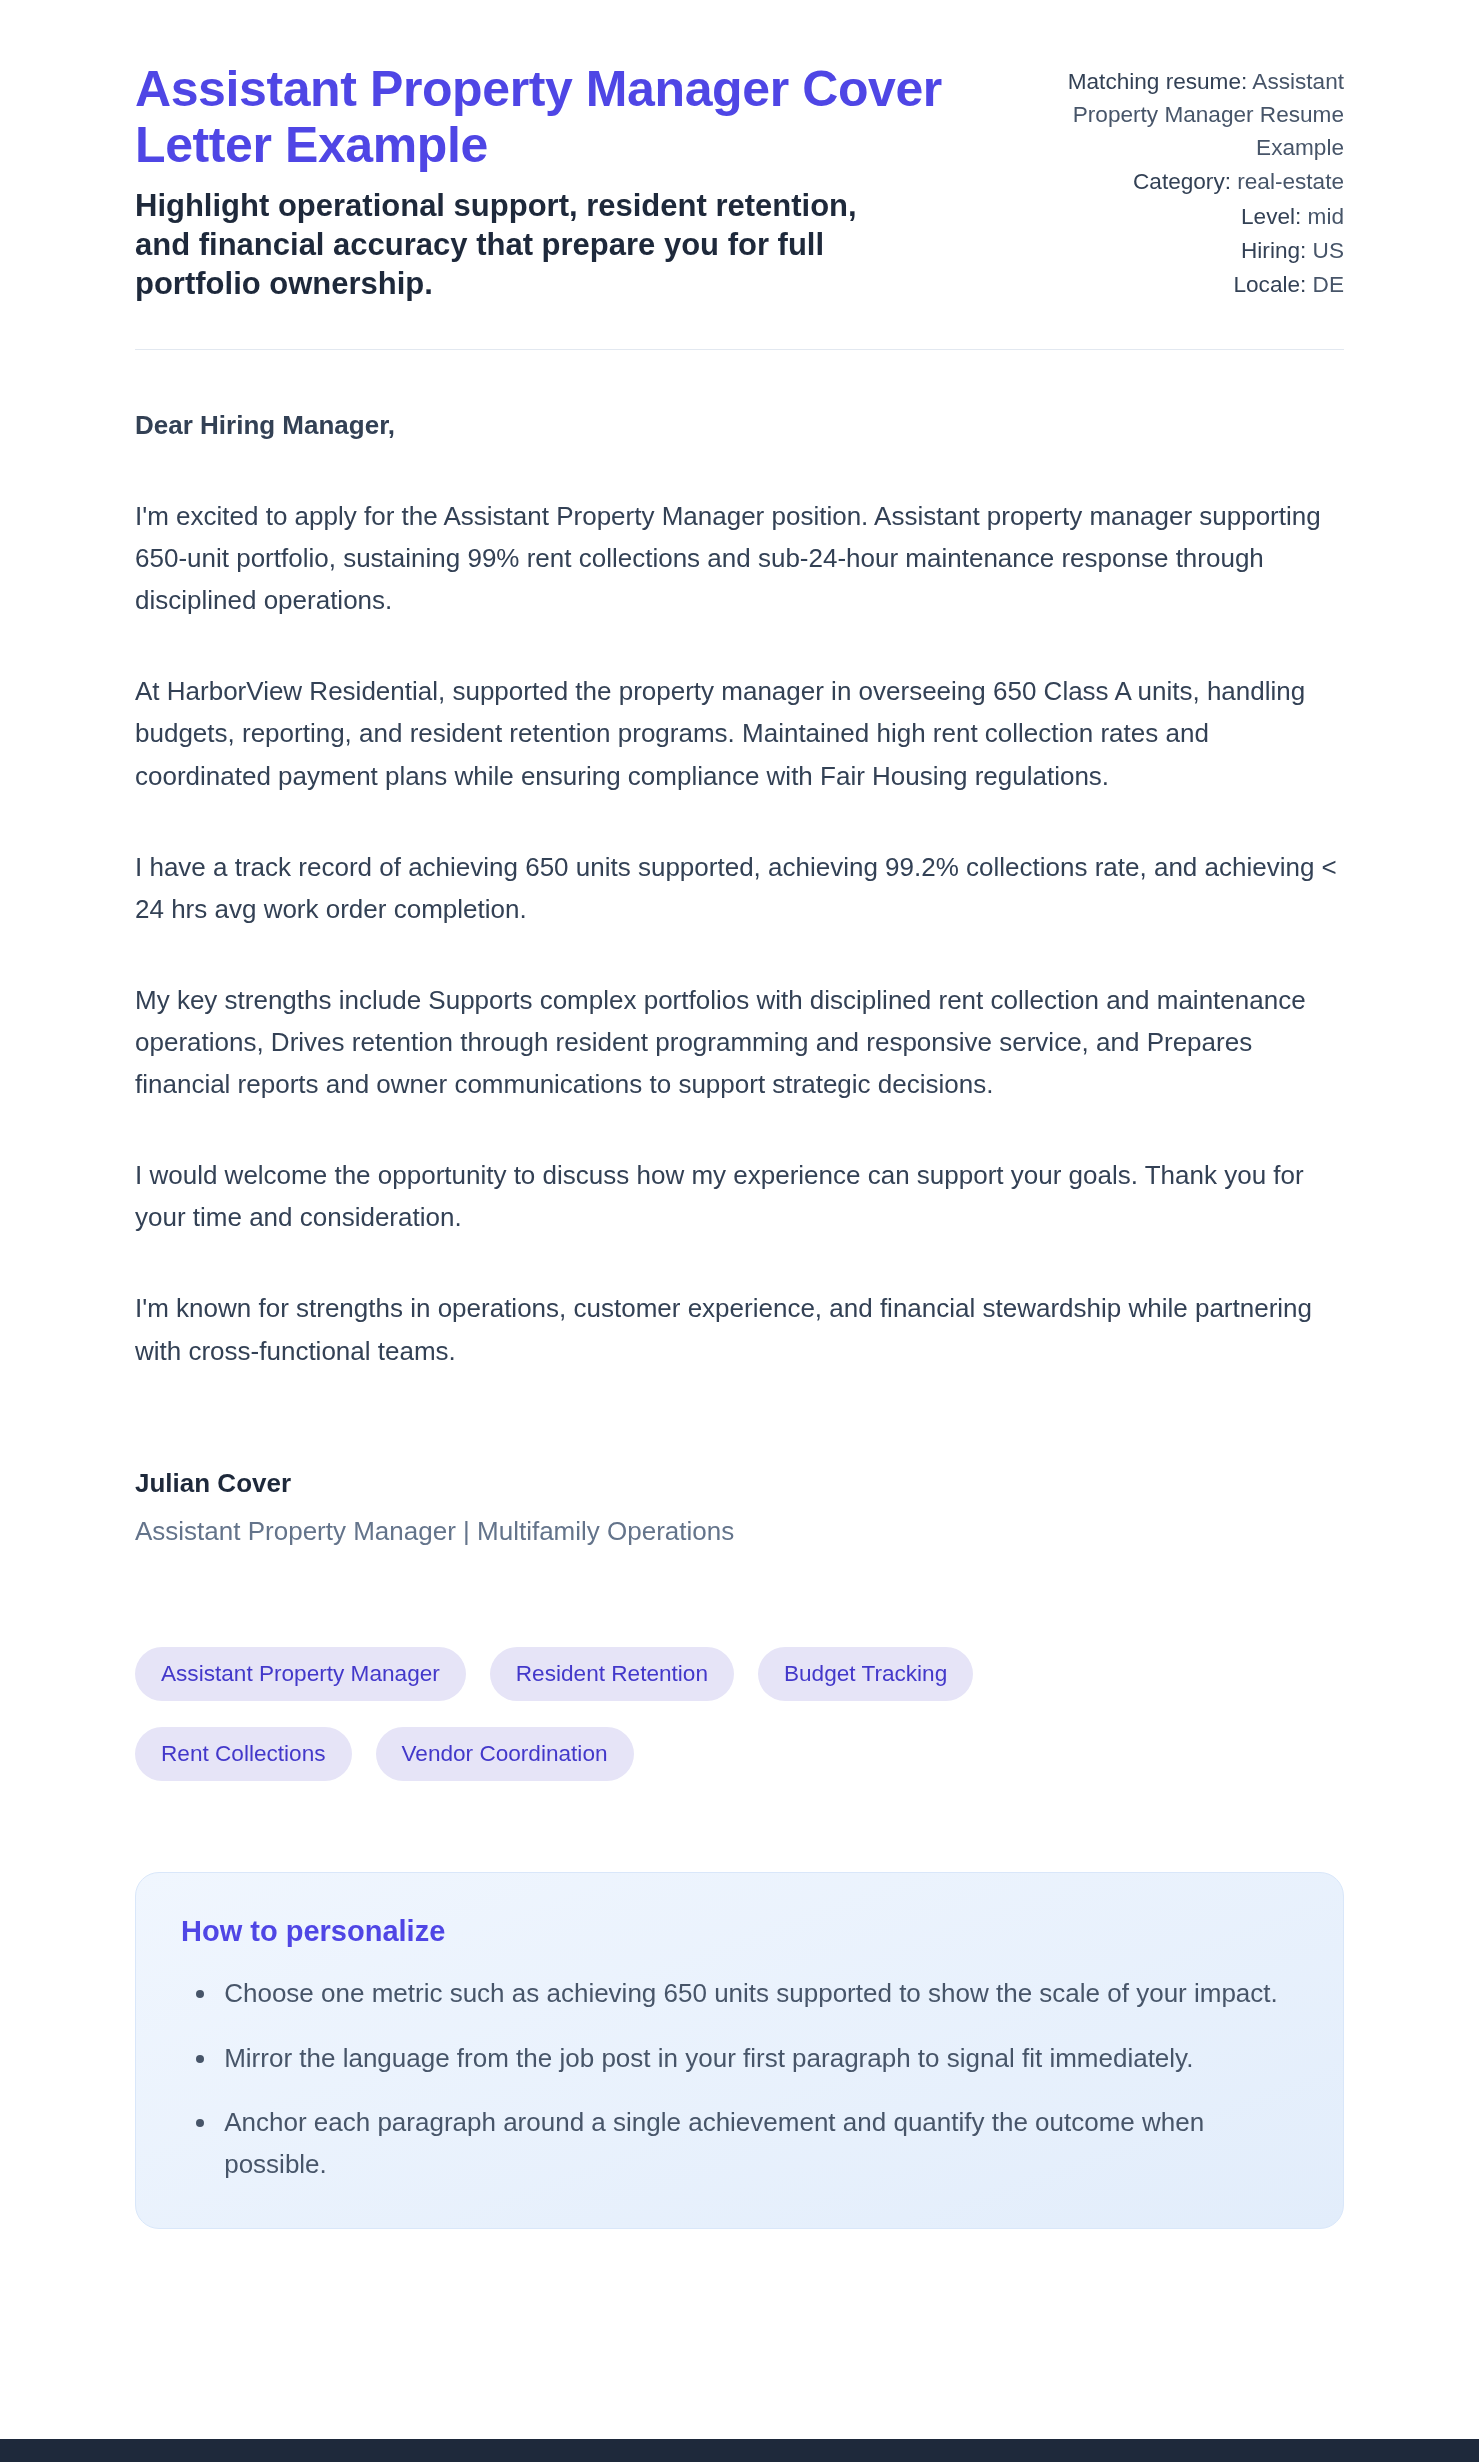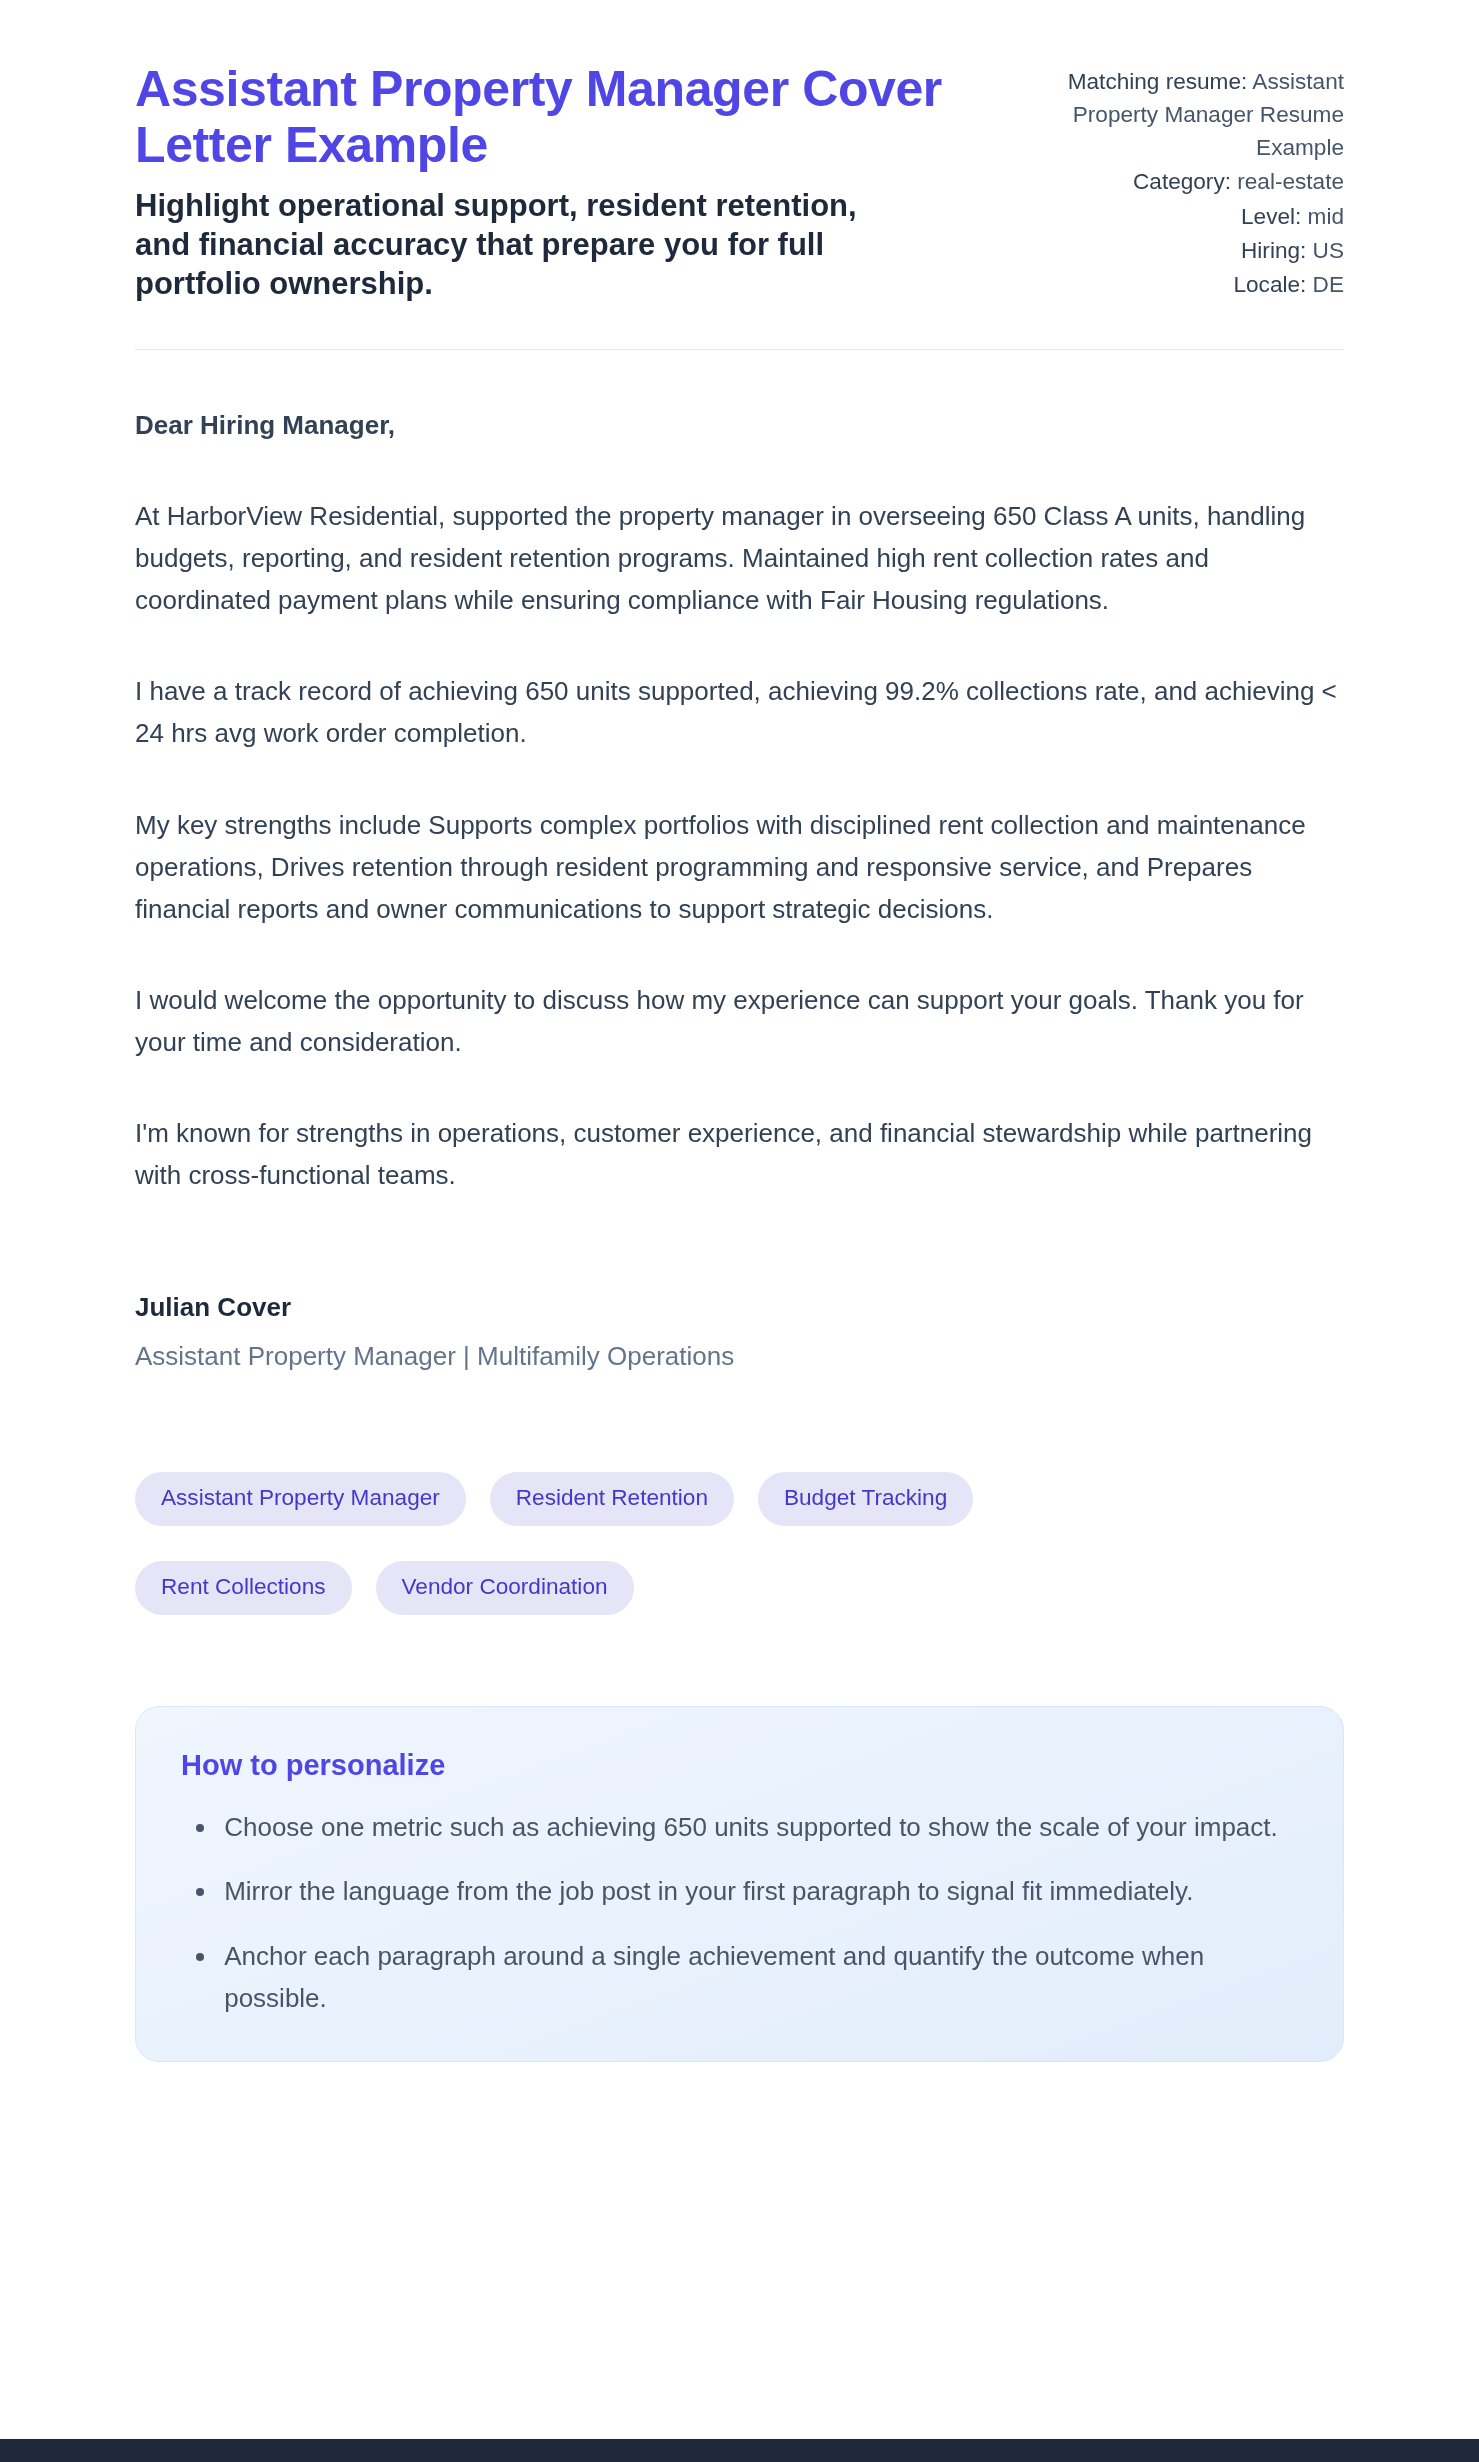--- a/index.html
+++ b/index.html
@@ -71,21 +71,21 @@
   
   .signature { margin-top: 96px; }
   .signature-name { font-size: 26px; font-weight: 700; color: #1e293b; }
   .signature-role { font-size: 26px; color: var(--muted, #64748b); margin-top: 17.4px; }
 
   
   .tags {
     margin-top: 100px;
     display: flex;
     flex-wrap: wrap;
-    gap: 35px 24px;
+    gap: 26px 24px;
     max-width: 1044px;
   }
   .tag {
     display: inline-block;
     background: var(--tag-bg, #e6e4f7);
     color: var(--tag-text, #4338ca);
     font-size: 22.6px;
     line-height: 1;
     padding: 15.7px 26px;
     border-radius: 869px;
@@ -157,20 +157,21 @@
         <span class="meta-label">Locale:</span>
         <span class="meta-value">DE</span>
       </div>
     </aside>
   </header>
 
   <hr class="divider">
 
   <section class="letter">
     <p class="salutation">Dear Hiring Manager,</p>
+    <p>I'm excited to apply for the Assistant Property Manager position. Assistant property manager supporting 650-unit portfolio, sustaining 99% rent collections and sub-24-hour maintenance response through disciplined operations.</p>
     <p>At HarborView Residential, supported the property manager in overseeing 650 Class A units, handling budgets, reporting, and resident retention programs. Maintained high rent collection rates and coordinated payment plans while ensuring compliance with Fair Housing regulations.</p>
     <p>I have a track record of achieving 650 units supported, achieving 99.2% collections rate, and achieving &lt; 24 hrs avg work order completion.</p>
     <p>My key strengths include Supports complex portfolios with disciplined rent collection and maintenance operations, Drives retention through resident programming and responsive service, and Prepares financial reports and owner communications to support strategic decisions.</p>
     <p>I would welcome the opportunity to discuss how my experience can support your goals. Thank you for your time and consideration.</p>
     <p>I'm known for strengths in operations, customer experience, and financial stewardship while partnering with cross-functional teams.</p>
   </section>
 
   <section class="signature">
     <div class="signature-name">Julian Cover</div>
     <div class="signature-role">Assistant Property Manager | Multifamily Operations</div>

